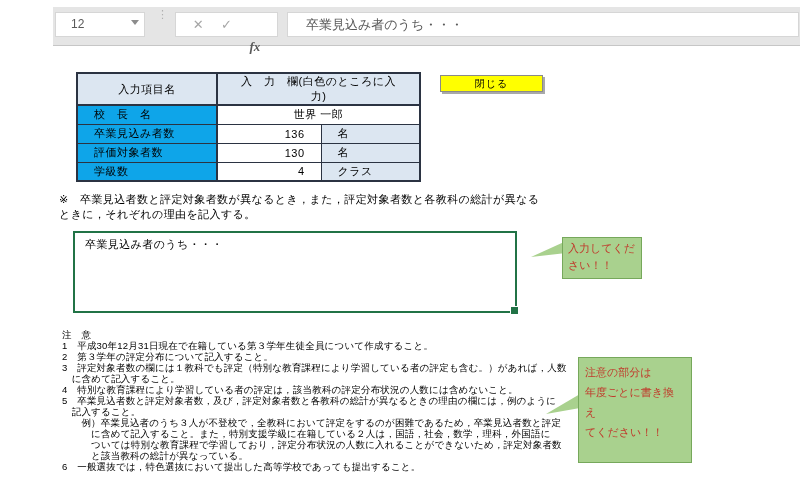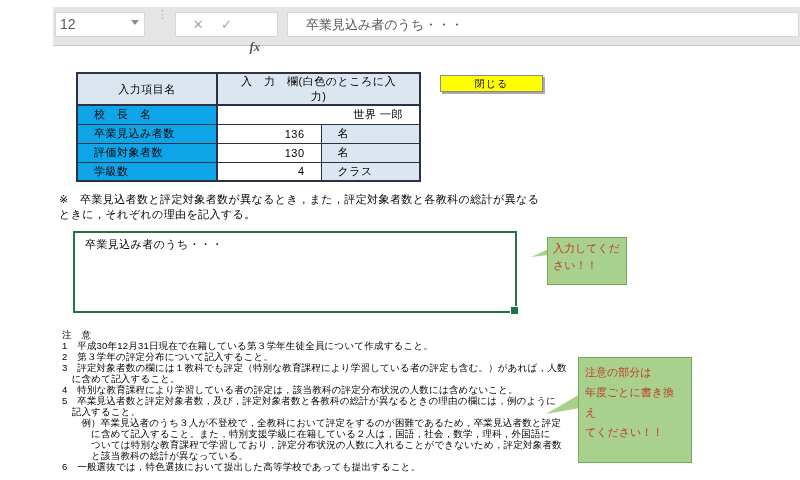--- a/index.html
+++ b/index.html
@@ -11,21 +11,21 @@
   }
 
   
   .chrome {
     position:absolute; left:53px; top:7px; width:747px; height:39px;
     background:#e5e5e5; border-bottom:1px solid #c6c6c6; box-sizing:border-box;
   }
   .namebox {
     position:absolute; left:2px; top:5px; width:90px; height:25px;
     background:#fff; border:1px solid #d6d6d6; box-sizing:border-box;
-    font-size:14px; color:#595959; line-height:23px; padding-left:4px;
+    font-size:12px; color:#595959; line-height:23px; padding-left:15px;
   }
   .nb-arrow {
     position:absolute; right:5px; top:7px; width:0; height:0;
     border-left:4px solid transparent; border-right:4px solid transparent;
     border-top:5px solid #8c8c8c;
   }
   .dots {
     position:absolute; left:104px; top:4px; color:#b0b0b0; font-size:11px;
     line-height:6px; text-align:center; width:6px;
   }
@@ -47,21 +47,21 @@
   .inp-table { position:absolute; left:76px; top:72px; border-collapse:collapse; }
   .inp-table td {
     border:1px solid #2b3342; font-size:11px; padding:0 16px;
     height:19px; box-sizing:border-box; letter-spacing:0.5px;
   }
   .inp-table { border:2px solid #2b3342; }
   .inp-table td.c1 { width:140px; border-right:2px solid #2b3342; background:#0ea5e9; }
   .inp-table td.c2 { width:104px; text-align:right; background:#fff; }
   .inp-table td.c3 { width:99px;  background:#dce6f1; }
   .inp-table tr.head td { height:16px; text-align:center; background:#dce6f1; border-bottom:2px solid #2b3342; }
-  .inp-table td.vspan { background:#fff; text-align:right; }
+  .inp-table td.vspan { background:#fff; text-align:center; }
 
   
   .close-btn {
     position:absolute; left:440px; top:75px; width:103px; height:17px;
     background:#ffff00; border:1px solid #8a8a8a; box-sizing:border-box;
     box-shadow:2px 2px 0 #a9a9a9;
     display:flex; align-items:center; justify-content:center;
     font-size:10px; color:#000; cursor:pointer; letter-spacing:1px;
   }
 
@@ -80,21 +80,21 @@
   .fill-handle {
     position:absolute; right:-4px; bottom:-4px; width:7px; height:7px;
     background:#217346; border:1px solid #fff; box-sizing:content-box;
   }
 
   
   .callout {
     position:absolute; background:#a9d18e; border:1px solid #76a85b;
     color:#c0392b; font-size:11px; white-space:pre-line; box-sizing:border-box;
   }
-  .co1 { left:547px; top:237px; width:80px; line-height:17px; padding:2px 5px 10px 5px; }
+  .co1 { left:562px; top:237px; width:80px; line-height:17px; padding:2px 5px 4px 5px; }
   .co2 { left:578px; top:357px; width:114px; line-height:20px; padding:4px 6px 20px 6px; }
   .tail {
     position:absolute; background:#a9d18e;
   }
   .tail1 { left:531px; top:242px; width:33px; height:15px; clip-path:polygon(100% 0,100% 75%,0 100%); }
   .tail2 { left:546px; top:394px; width:34px; height:20px; clip-path:polygon(100% 0,100% 70%,0 100%); }
 
   
   .notes { position:absolute; left:62px; top:329px; font-size:9.5px; line-height:11px; color:#000; }
   .notes div { white-space:pre; letter-spacing:0.2px; }

